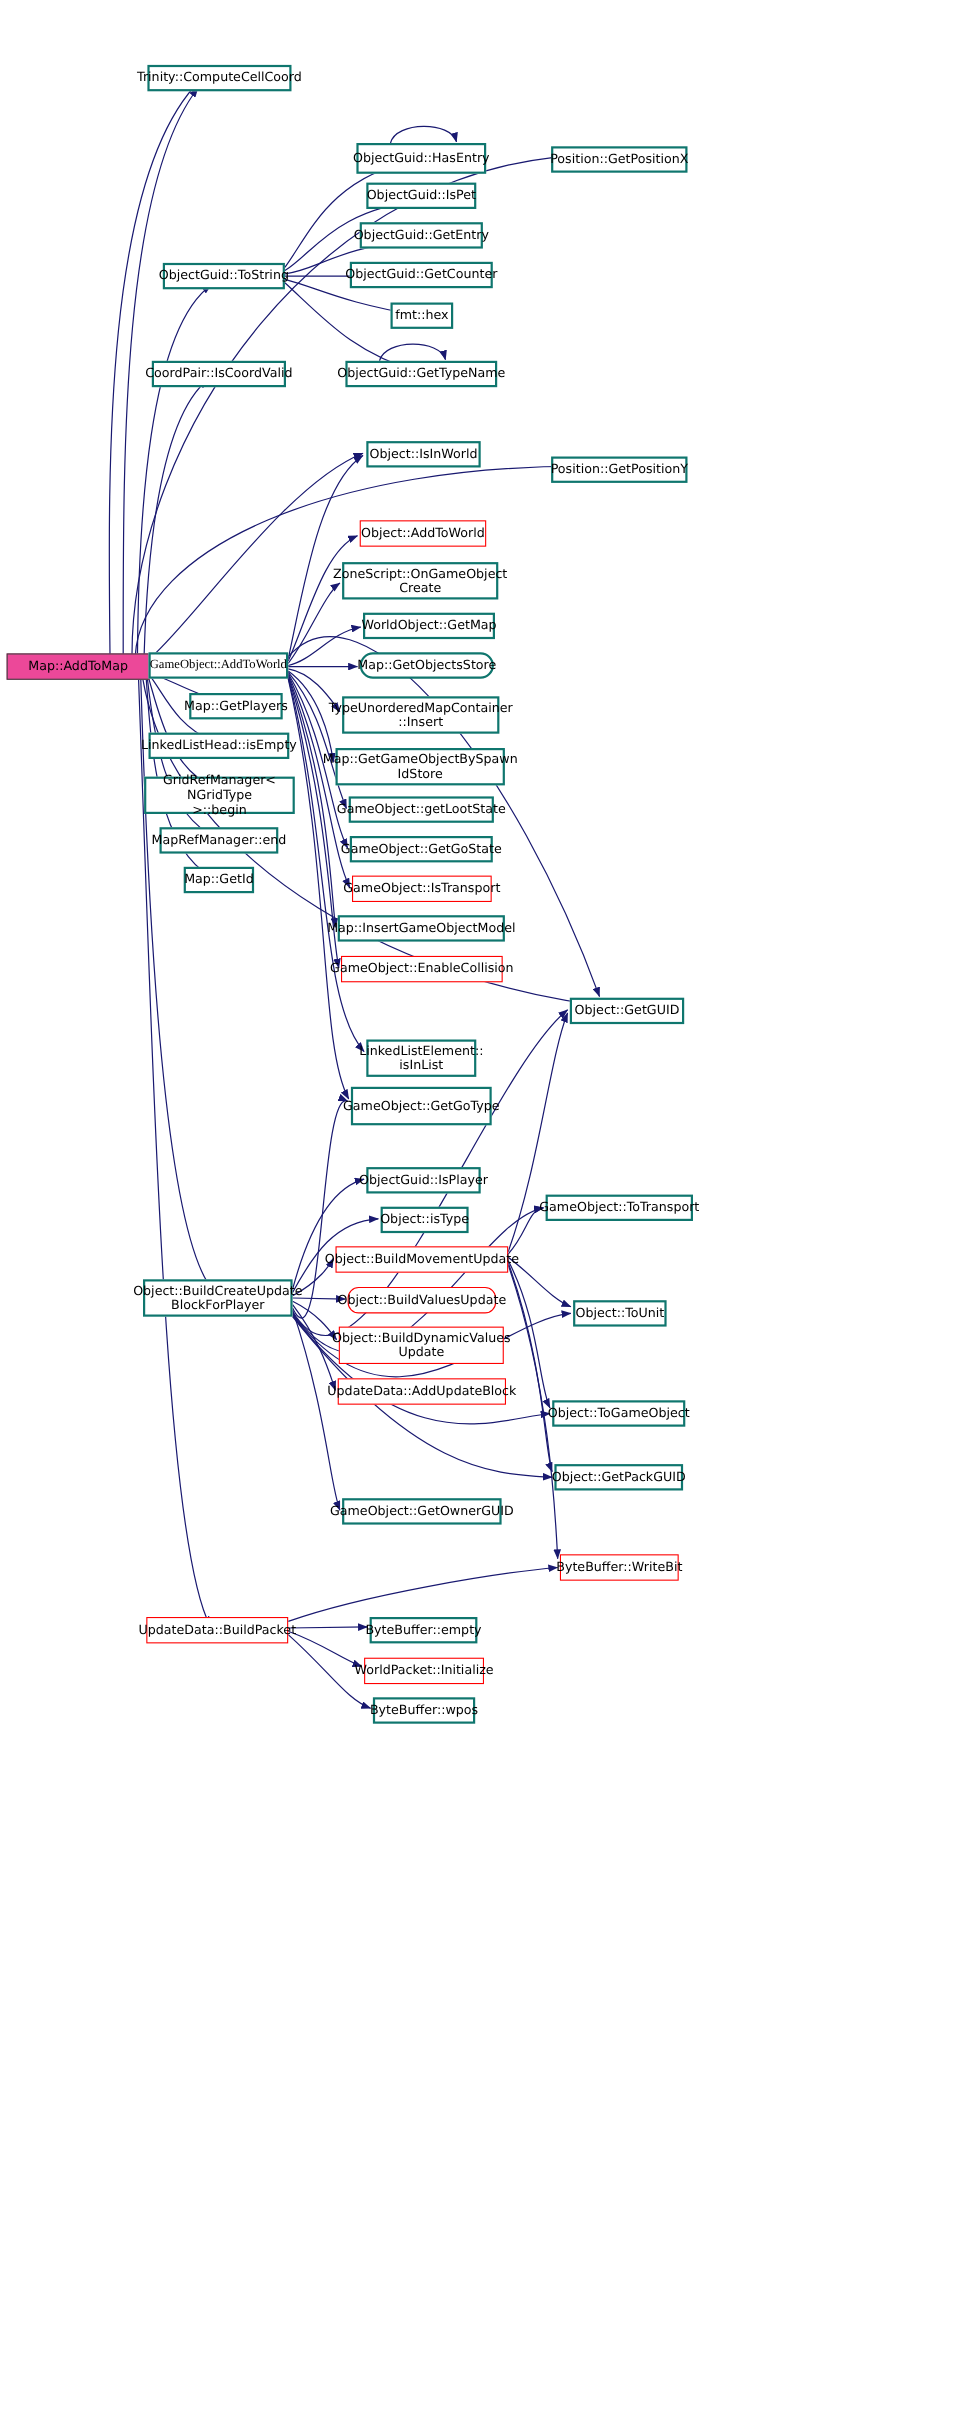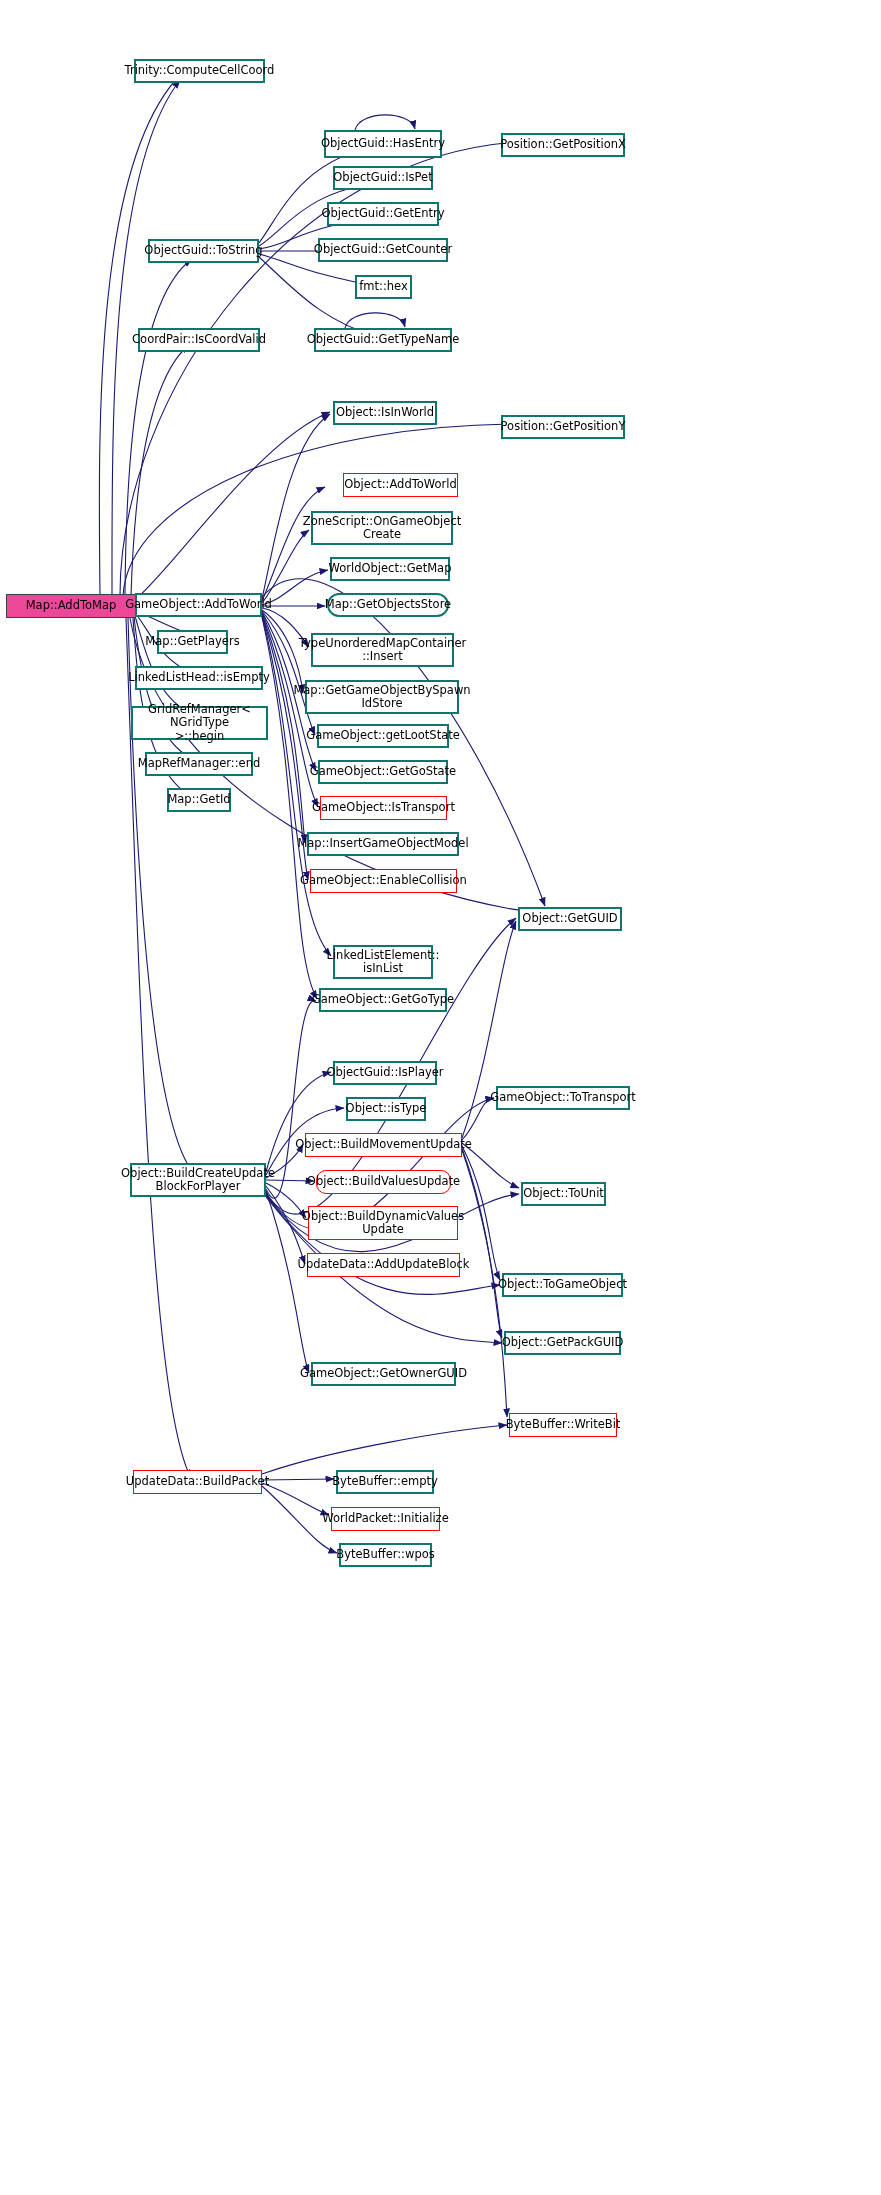--- a/index.html
+++ b/index.html
@@ -103,39 +103,39 @@
     <div class="node" style="left: 138px; top: 328px; width: 122px; height: 24px;">CoordPair::IsCoordValid</div>
     <div class="node" style="left: 324px; top: 130px; width: 118px; height: 28px; text-align: right;">ObjectGuid::HasEntry</div>
     <div class="node" style="left: 333px; top: 166px; width: 100px; height: 24px;">ObjectGuid::IsPet</div>
     <div class="node" style="left: 327px; top: 202px; width: 112px; height: 24px;">ObjectGuid::GetEntry</div>
     <div class="node" style="left: 318px; top: 238px; width: 130px; height: 24px;">ObjectGuid::GetCounter</div>
     <div class="node" style="left: 355px; top: 275px; width: 57px; height: 24px;">fmt::hex</div>
     <div class="node" style="left: 314px; top: 328px; width: 138px; height: 24px;">ObjectGuid::GetTypeName</div>
     <div class="node" style="left: 501px; top: 133px; width: 124px; height: 24px;">Position::GetPositionX</div>
     <div class="node" style="left: 501px; top: 415px; width: 124px; height: 24px;">Position::GetPositionY</div>
     <div class="node" style="left: 333px; top: 401px; width: 104px; height: 24px;">Object::IsInWorld</div>
-    <div class="node red" style="left: 327px; top: 473px; width: 115px; height: 24px; margin-left: 16px;">Object::AddToWorld</div>
+    <div class="node red" style="left: 327px; top: 473px; width: 115px; height: 24px;">Object::AddToWorld</div>
     <div class="node" style="left: 311px; top: 511px; width: 142px; height: 34px;">ZoneScript::OnGameObject
 Create</div>
     <div class="node" style="left: 330px; top: 557px; width: 120px; height: 24px;">WorldObject::GetMap</div>
     <div class="node" style="left: 327px; top: 593px; width: 122px; height: 24px; border-radius: 12px;">Map::GetObjectsStore</div>
     <div class="node" style="left: 311px; top: 633px; width: 143px; height: 34px;">TypeUnorderedMapContainer
 ::Insert</div>
     <div class="node" style="left: 305px; top: 680px; width: 154px; height: 34px;">Map::GetGameObjectBySpawn
 IdStore</div>
     <div class="node" style="left: 317px; top: 724px; width: 132px; height: 24px;">GameObject::getLootState</div>
     <div class="node" style="left: 318px; top: 760px; width: 130px; height: 24px;">GameObject::GetGoState</div>
     <div class="node red" style="left: 320px; top: 796px; width: 127px; height: 24px;">GameObject::IsTransport</div>
     <div class="node" style="left: 307px; top: 832px; width: 152px; height: 24px;">Map::InsertGameObjectModel</div>
     <div class="node red" style="left: 310px; top: 869px; width: 147px; height: 24px;">GameObject::EnableCollision</div>
     <div class="node" style="left: 333px; top: 945px; width: 100px; height: 34px;">LinkedListElement::
 isInList</div>
-    <div class="node" style="left: 319px; top: 988px; width: 128px; height: 24px; text-align: center;">GameObject::GetGoType</div>
-    <div class="node" style="left: 135px; top: 593px; width: 127px; height: 24px;">GameObject::AddToWorld</div>
-    <div class="node" style="left: 157px; top: 630px; width: 71px; height: 24px;">Map::GetPlayers</div>
+    <div class="node" style="left: 319px; top: 988px; width: 128px; height: 35px; text-align: center;">GameObject::GetGoType</div>
+    <div class="node" style="left: 135px; top: 593px; width: 127px; height: 24px; font-family: Liberation Serif, serif;">GameObject::AddToWorld</div>
+    <div class="node" style="left: 172px; top: 630px; width: 85px; height: 24px;">Map::GetPlayers</div>
     <div class="node" style="left: 135px; top: 666px; width: 128px; height: 24px;">LinkedListHead::isEmpty</div>
     <div class="node" style="left: 131px; top: 706px; width: 137px; height: 34px;">GridRefManager&lt; NGridType
 &gt;::begin</div>
     <div class="node" style="left: 145px; top: 752px; width: 108px; height: 24px;">MapRefManager::end</div>
     <div class="node" style="left: 167px; top: 788px; width: 64px; height: 24px;">Map::GetId</div>
     <div class="node" style="left: 518px; top: 907px; width: 104px; height: 24px;">Object::GetGUID</div>
     <div class="node" style="left: 333px; top: 1061px; width: 104px; height: 24px;">ObjectGuid::IsPlayer</div>
     <div class="node" style="left: 346px; top: 1097px; width: 80px; height: 24px;">Object::isType</div>
     <div class="node red" style="left: 305px; top: 1133px; width: 157px; height: 24px;">Object::BuildMovementUpdate</div>
     <div class="node red" style="left: 316px; top: 1170px; width: 135px; height: 24px; border-radius: 10px;">Object::BuildValuesUpdate</div>

